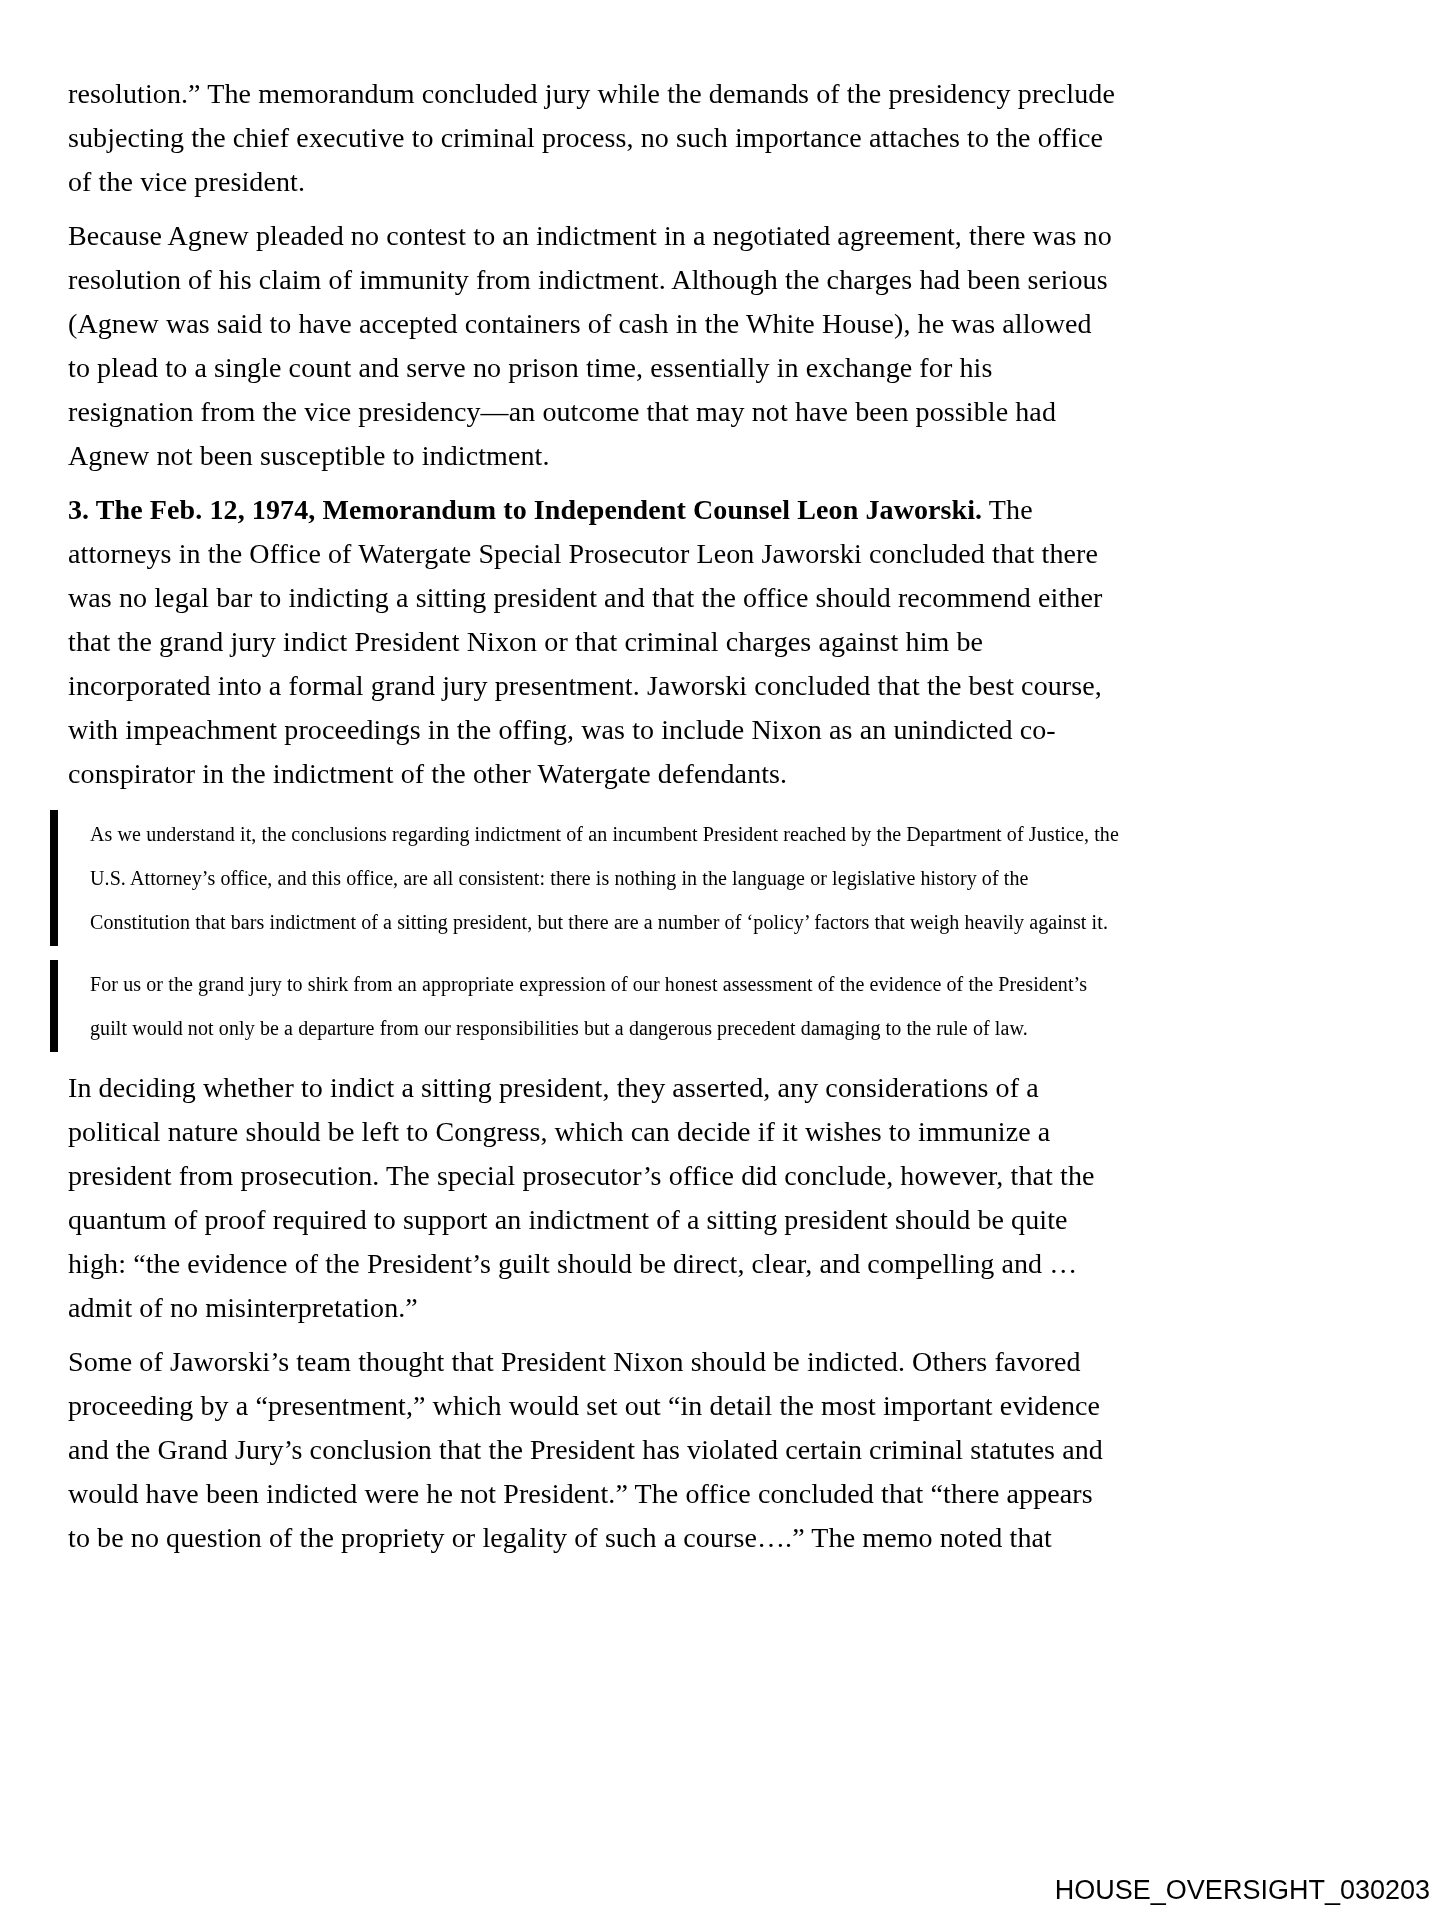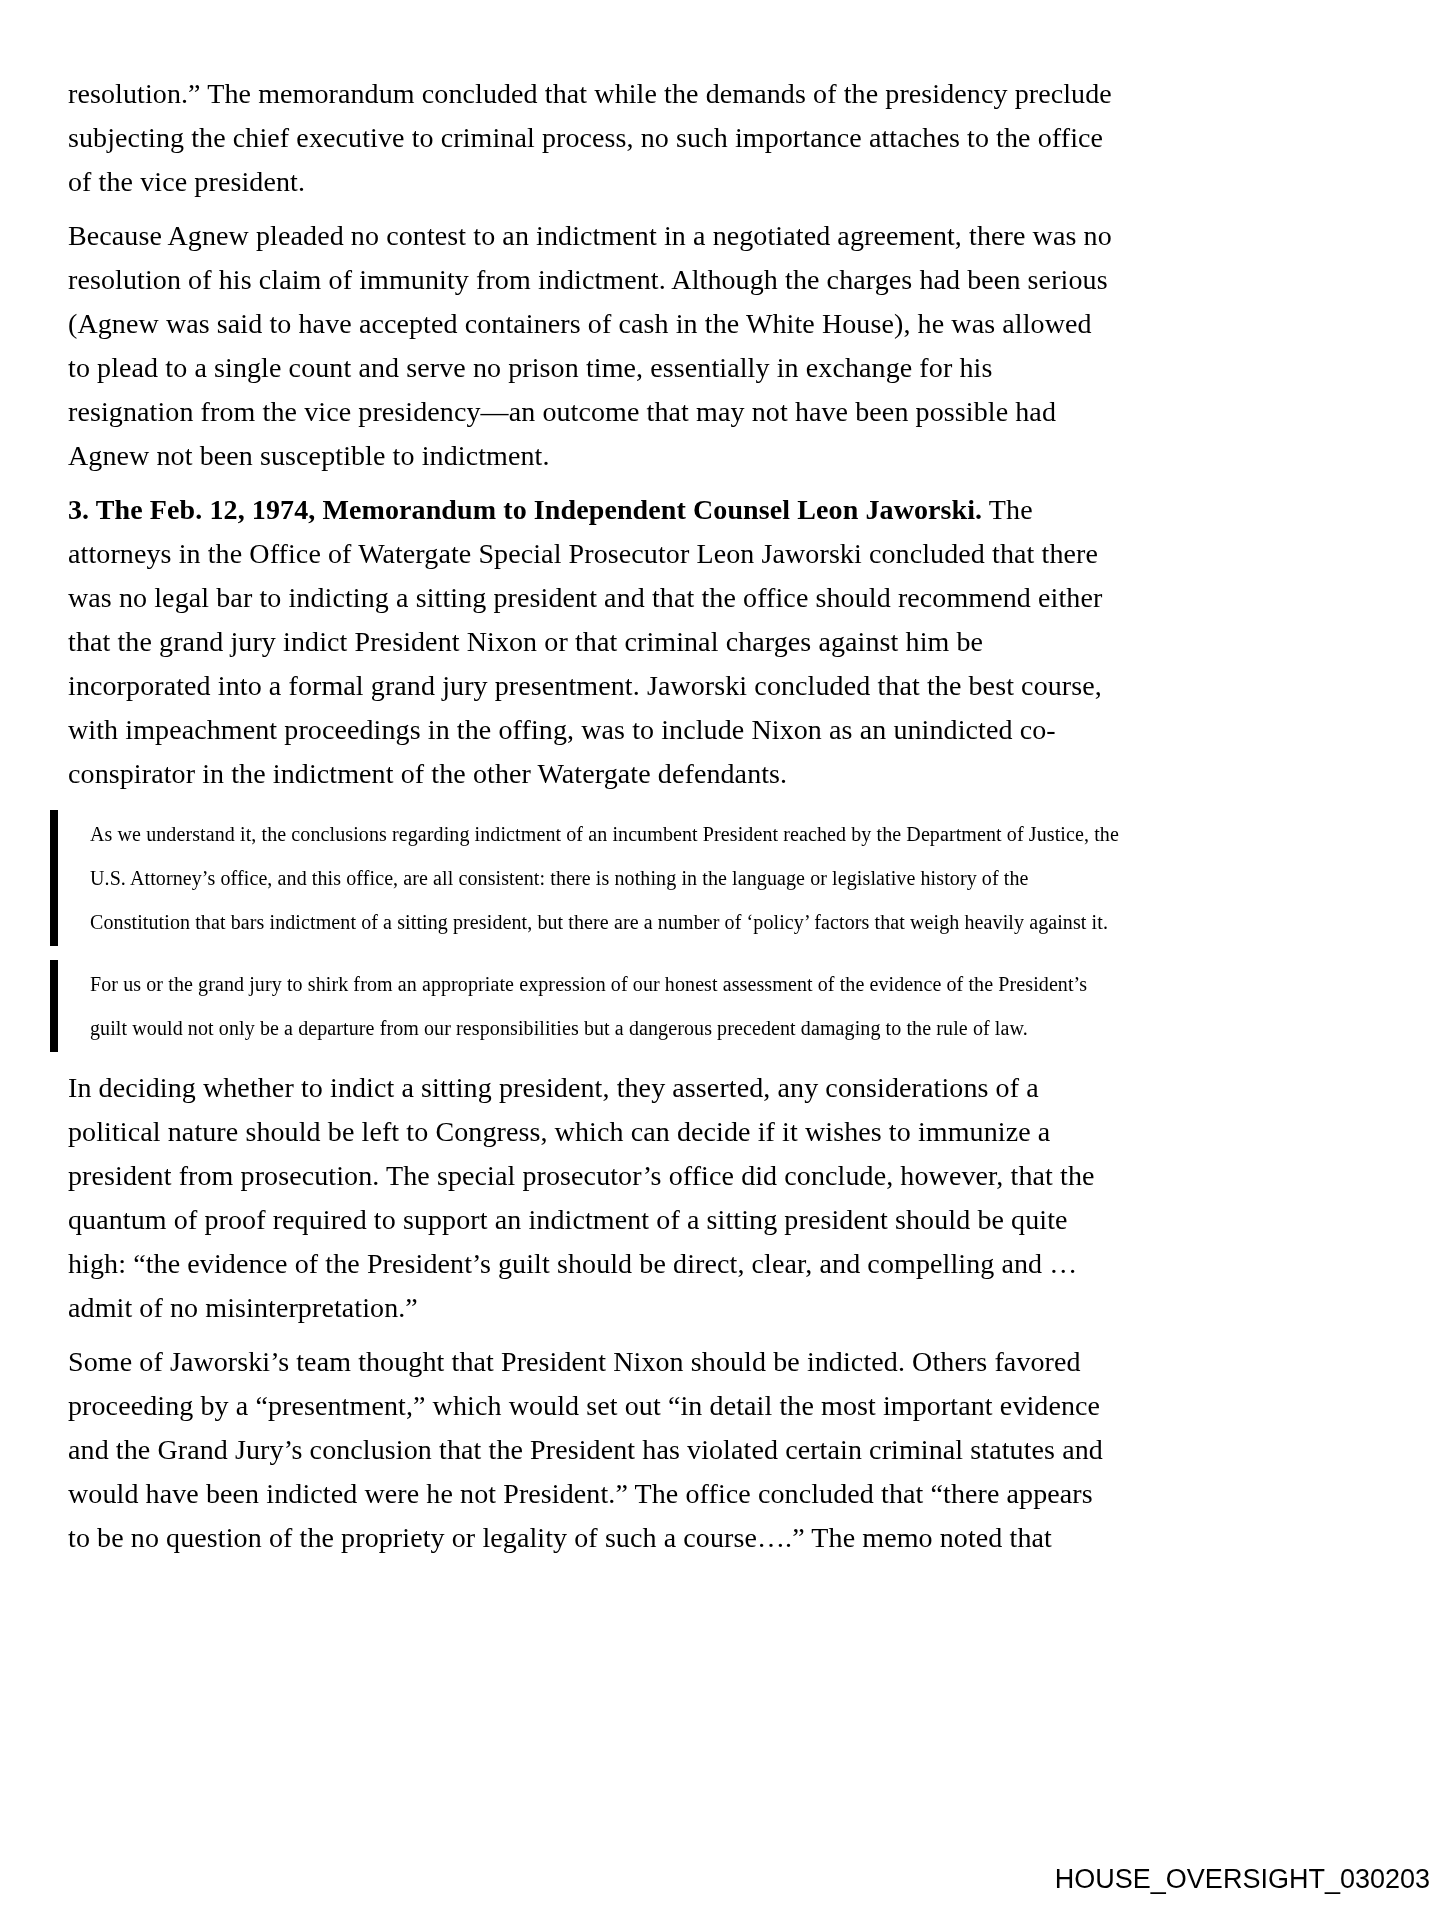--- a/index.html
+++ b/index.html
@@ -31,34 +31,34 @@
     font-size: 20px;
     line-height: 44px;
     margin: 14px 0 14px -18px;
     padding: 2px 0 2px 32px;
     border-left: 8px solid #000000;
     letter-spacing: 0.1px;
   }
   .footer {
     position: absolute;
     right: 23px;
-    bottom: 25px;
+    bottom: 14px;
     font-family: "Liberation Sans", sans-serif;
     font-size: 27px;
     color: #000000;
     white-space: nowrap;
   }
 </style>
 </head>
 <body>
 
 <div class="page">
   <div class="content">
 
-    <p class="para">resolution.” The memorandum concluded that while the demands of the presidency preclude subjecting the chief executive to criminal process, no such importance attaches to the office of the vice president.</p>
+    <p class="para">resolution.” The memorandum concluded jury while the demands of the presidency preclude subjecting the chief executive to criminal process, no such importance attaches to the office of the vice president.</p>
 
     <p class="para">Because Agnew pleaded no contest to an indictment in a negotiated agreement, there was no resolution of his claim of immunity from indictment. Although the charges had been serious (Agnew was said to have accepted containers of cash in the White House), he was allowed to plead to a single count and serve no prison time, essentially in exchange for his resignation from the vice presidency—an outcome that may not have been possible had Agnew not been susceptible to indictment.</p>
 
     <p class="para">
       <strong>3. The Feb. 12, 1974, Memorandum to Independent Counsel Leon Jaworski.</strong><span> The attorneys in the Office of Watergate Special Prosecutor Leon Jaworski concluded that there was no legal bar to indicting a sitting president and that the office should recommend either that the grand jury indict President Nixon or that criminal charges against him be incorporated into a formal grand jury presentment. Jaworski concluded that the best course, with impeachment proceedings in the offing, was to include Nixon as an unindicted co-conspirator in the indictment of the other Watergate defendants.</span>
     </p>
 
 
     <blockquote class="quote">As we understand it, the conclusions regarding indictment of an incumbent President reached by the Department of Justice, the U.S. Attorney’s office, and this office, are all consistent: there is nothing in the language or legislative history of the Constitution that bars indictment of a sitting president, but there are a number of ‘policy’ factors that weigh heavily against it.</blockquote>
 

